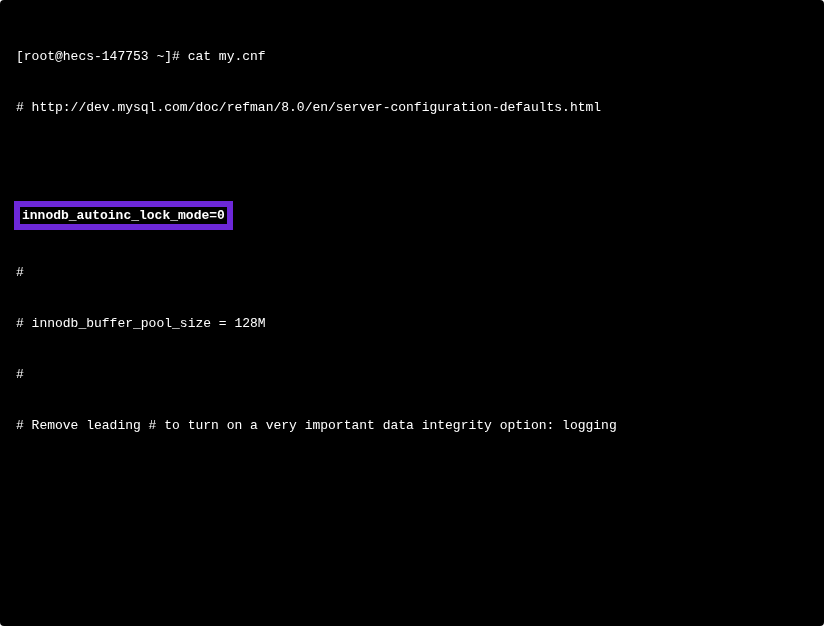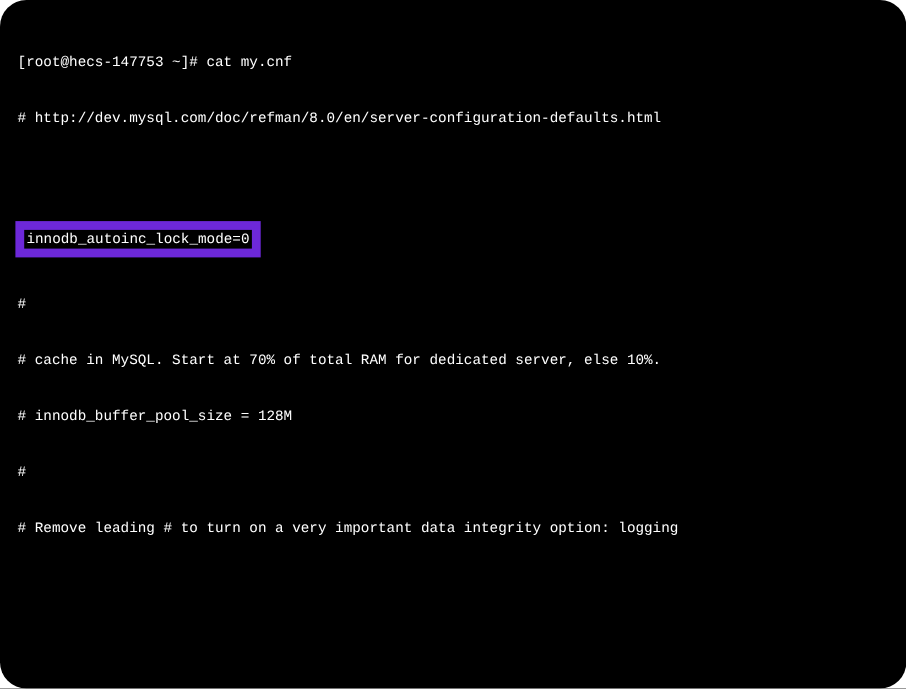--- a/index.html
+++ b/index.html
@@ -5,54 +5,54 @@
     body {
       margin: 0;
       padding: 0;
       background: #ffffff;
       font-family: "Menlo", "Consolas", "Courier New", monospace;
     }
     .terminal-window {
       width: 824px;
       height: 626px;
       background: #000000;
-      border-radius: 24px;
+      border-radius: 4px;
       overflow: hidden;
       box-sizing: border-box;
       padding: 14px 16px;
       position: relative;
     }
     .terminal-content {
       color: #ffffff;
       font-size: 13px;
       line-height: 17px;
       white-space: pre;
       font-family: "Menlo", "Consolas", "Courier New", monospace;
     }
     .line {
       min-height: 17px;
     }
     .highlight-box {
       display: inline-block;
-      border: 8px solid #6d28d9;
+      border: 6px solid #6d28d9;
       padding: 0 2px;
       margin-left: -2px;
+      font-weight: bold;
     }
   </style>
 </head>
 <body>
 
 <div class="terminal-window">
   <div class="terminal-content">
     <div class="line">[root@hecs-147753 ~]# cat my.cnf</div>
     <div class="line"># http://dev.mysql.com/doc/refman/8.0/en/server-configuration-defaults.html</div>
     <div class="line"></div>
     <div class="line"><span class="highlight-box">innodb_autoinc_lock_mode=0</span></div>
     <div class="line">#</div>
-    <div class="line"># cache in MySQL. Start at 70% of total RAM for dedicated server, else 10%.</div>
     <div class="line"># innodb_buffer_pool_size = 128M</div>
     <div class="line">#</div>
     <div class="line"># Remove leading # to turn on a very important data integrity option: logging</div>
     
     
     
     
     
     
     

